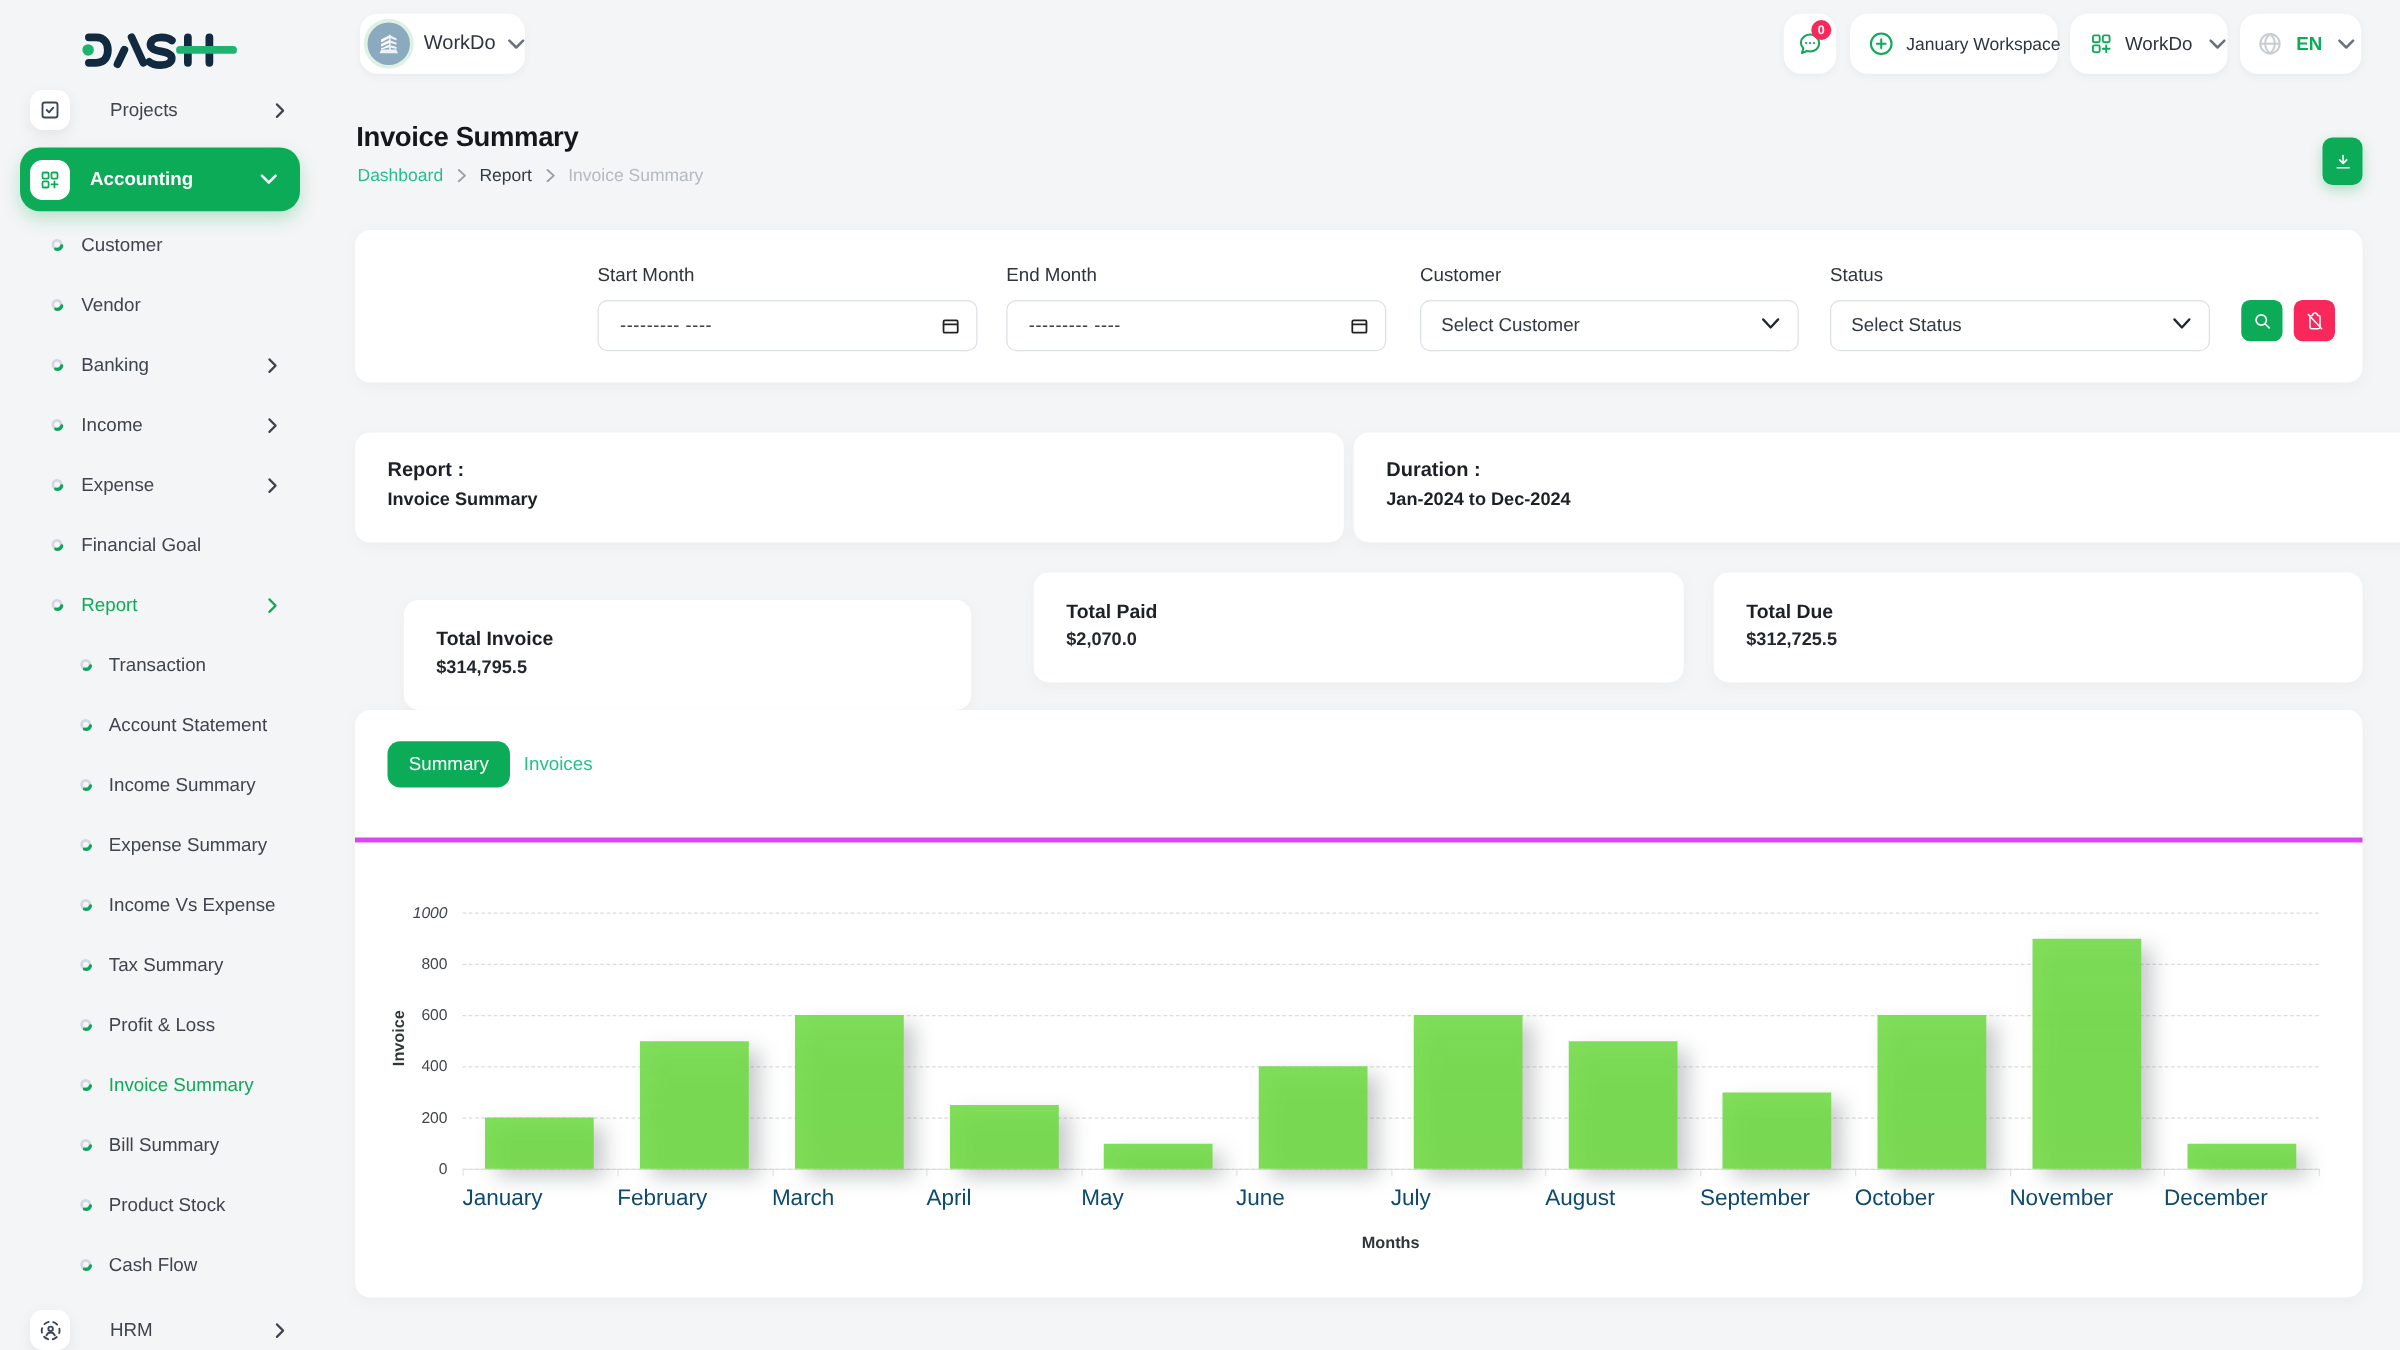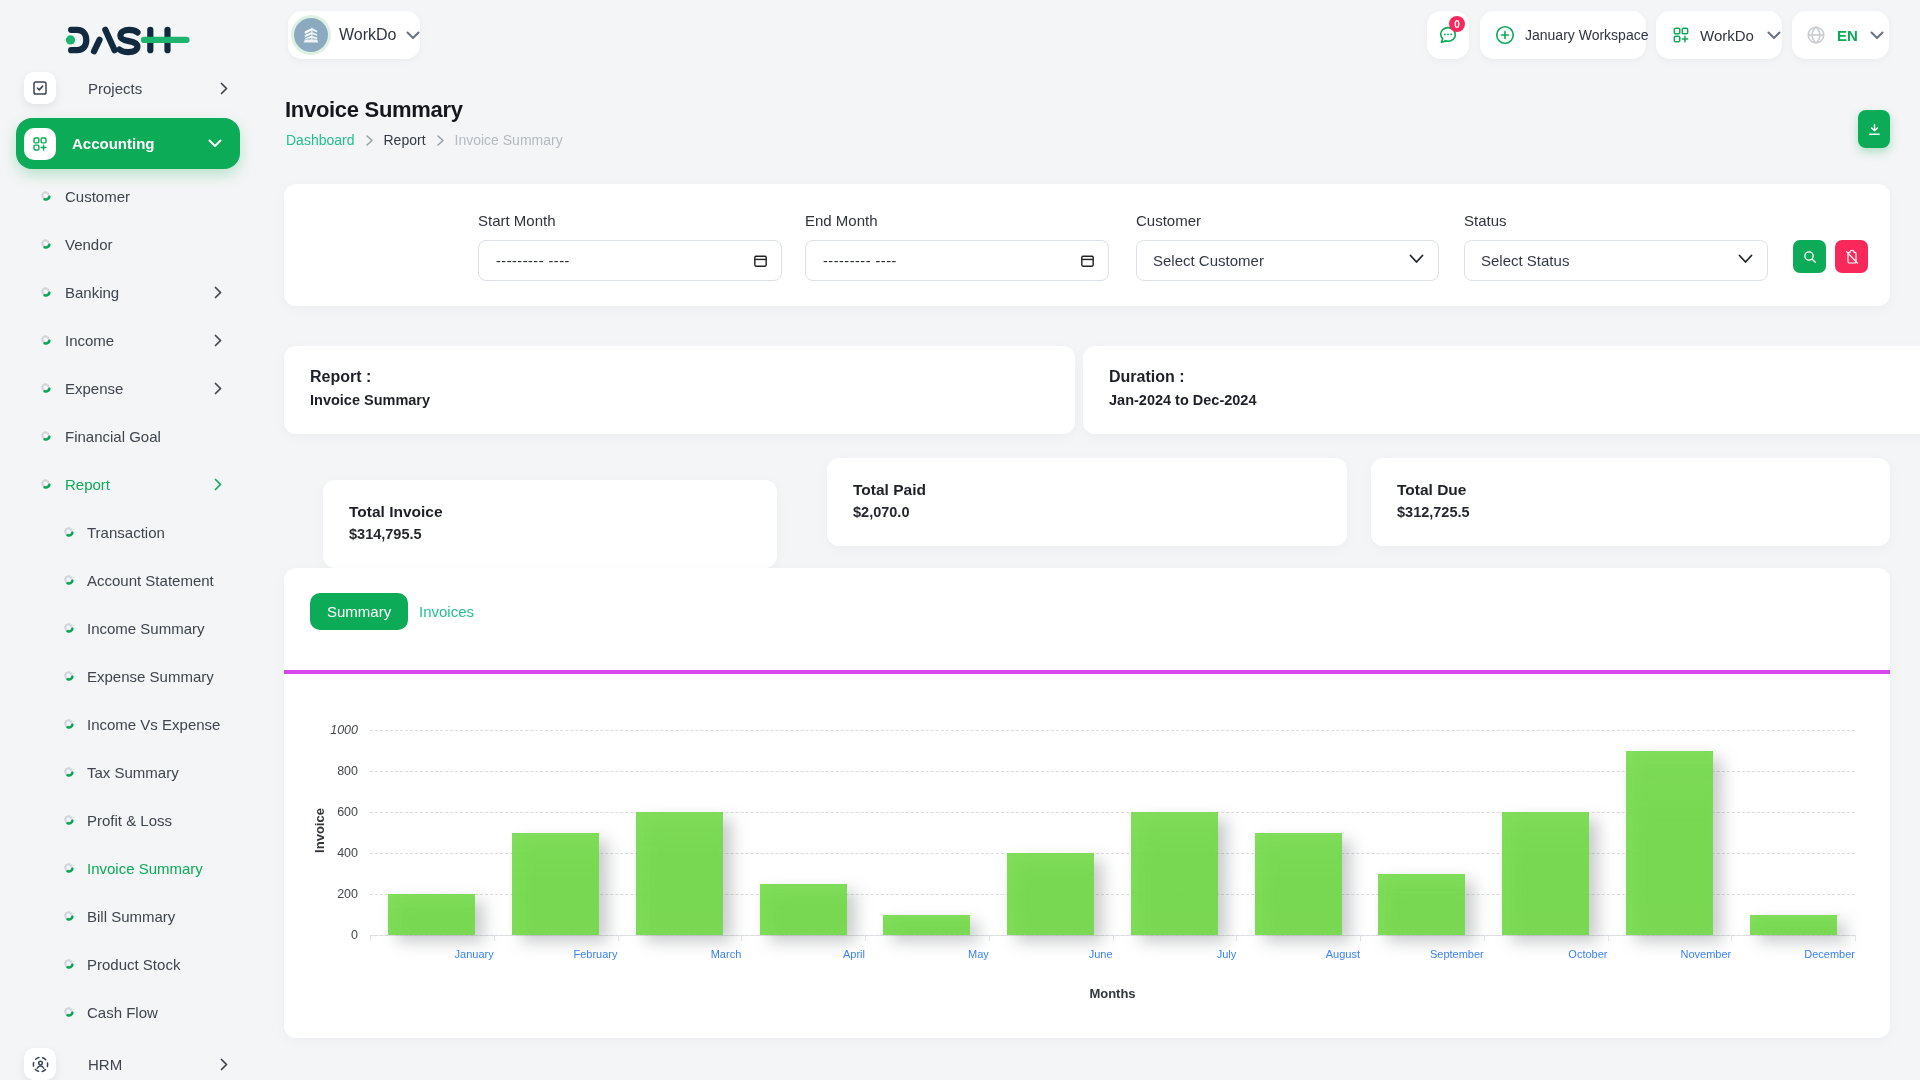--- a/index.html
+++ b/index.html
@@ -113,21 +113,21 @@
   .tab-pill { position:absolute; left:26px; top:25px; height:37px; padding:0 17px; background:#0cab57; color:#fff; border:none; border-radius:10px; font-size:15px; font-family:"Liberation Sans",sans-serif; cursor:pointer; display:flex; align-items:center; }
   .tab-link { position:absolute; left:135px; top:25px; height:37px; display:flex; align-items:center; color:#25bf8e; font-size:15px; cursor:pointer; background:none; border:none; font-family:"Liberation Sans",sans-serif; }
 
   .chart-body { position:absolute; left:0; top:107px; width:100%; height:363px; }
   .plot { position:absolute; left:86px; top:55px; width:1485px; height:205px; }
   .gridline { position:absolute; left:0; width:100%; height:0; border-top:1px dashed #dadcdf; }
   .axis-line { position:absolute; left:0; bottom:-1px; width:100%; height:0; border-top:1px solid #e3e5e8; }
   .xtick { position:absolute; top:205px; width:0; height:6px; border-left:1px solid #e3e5e8; }
   .bar { position:absolute; bottom:0; background:linear-gradient(180deg, rgba(117,219,76,0.92) 0%, rgba(111,217,67,0.9) 55%, rgba(113,217,70,0.9) 100%); filter:drop-shadow(9px 7px 8px rgba(100,104,108,0.38)); }
   .ylab { position:absolute; right:1497px; width:60px; text-align:right; font-size:12.5px; color:#42474d; transform:translateY(-50%); }
-  .xlab { position:absolute; top:218px; width:123.75px; text-align:right; font-size:11px; color:#3b82f6; }
+  .xlab { position:absolute; top:218px; width:123.75px; text-align:left; font-size:18px; color:#0c4a6e; }
   .x-title { position:absolute; left:86px; top:311px; width:1485px; text-align:center; font-size:13px; font-weight:700; color:#31363b; }
   .y-title { position:absolute; left:-65px; top:148px; width:200px; text-align:center; font-size:13px; font-weight:700; color:#31363b; transform:rotate(-90deg); white-space:nowrap; }
 </style>
 </head>
 <body>
 
 <div class="sidebar">
   <div class="logo">
     <svg width="126" height="30" viewBox="0 0 126 30" fill="none">
 

